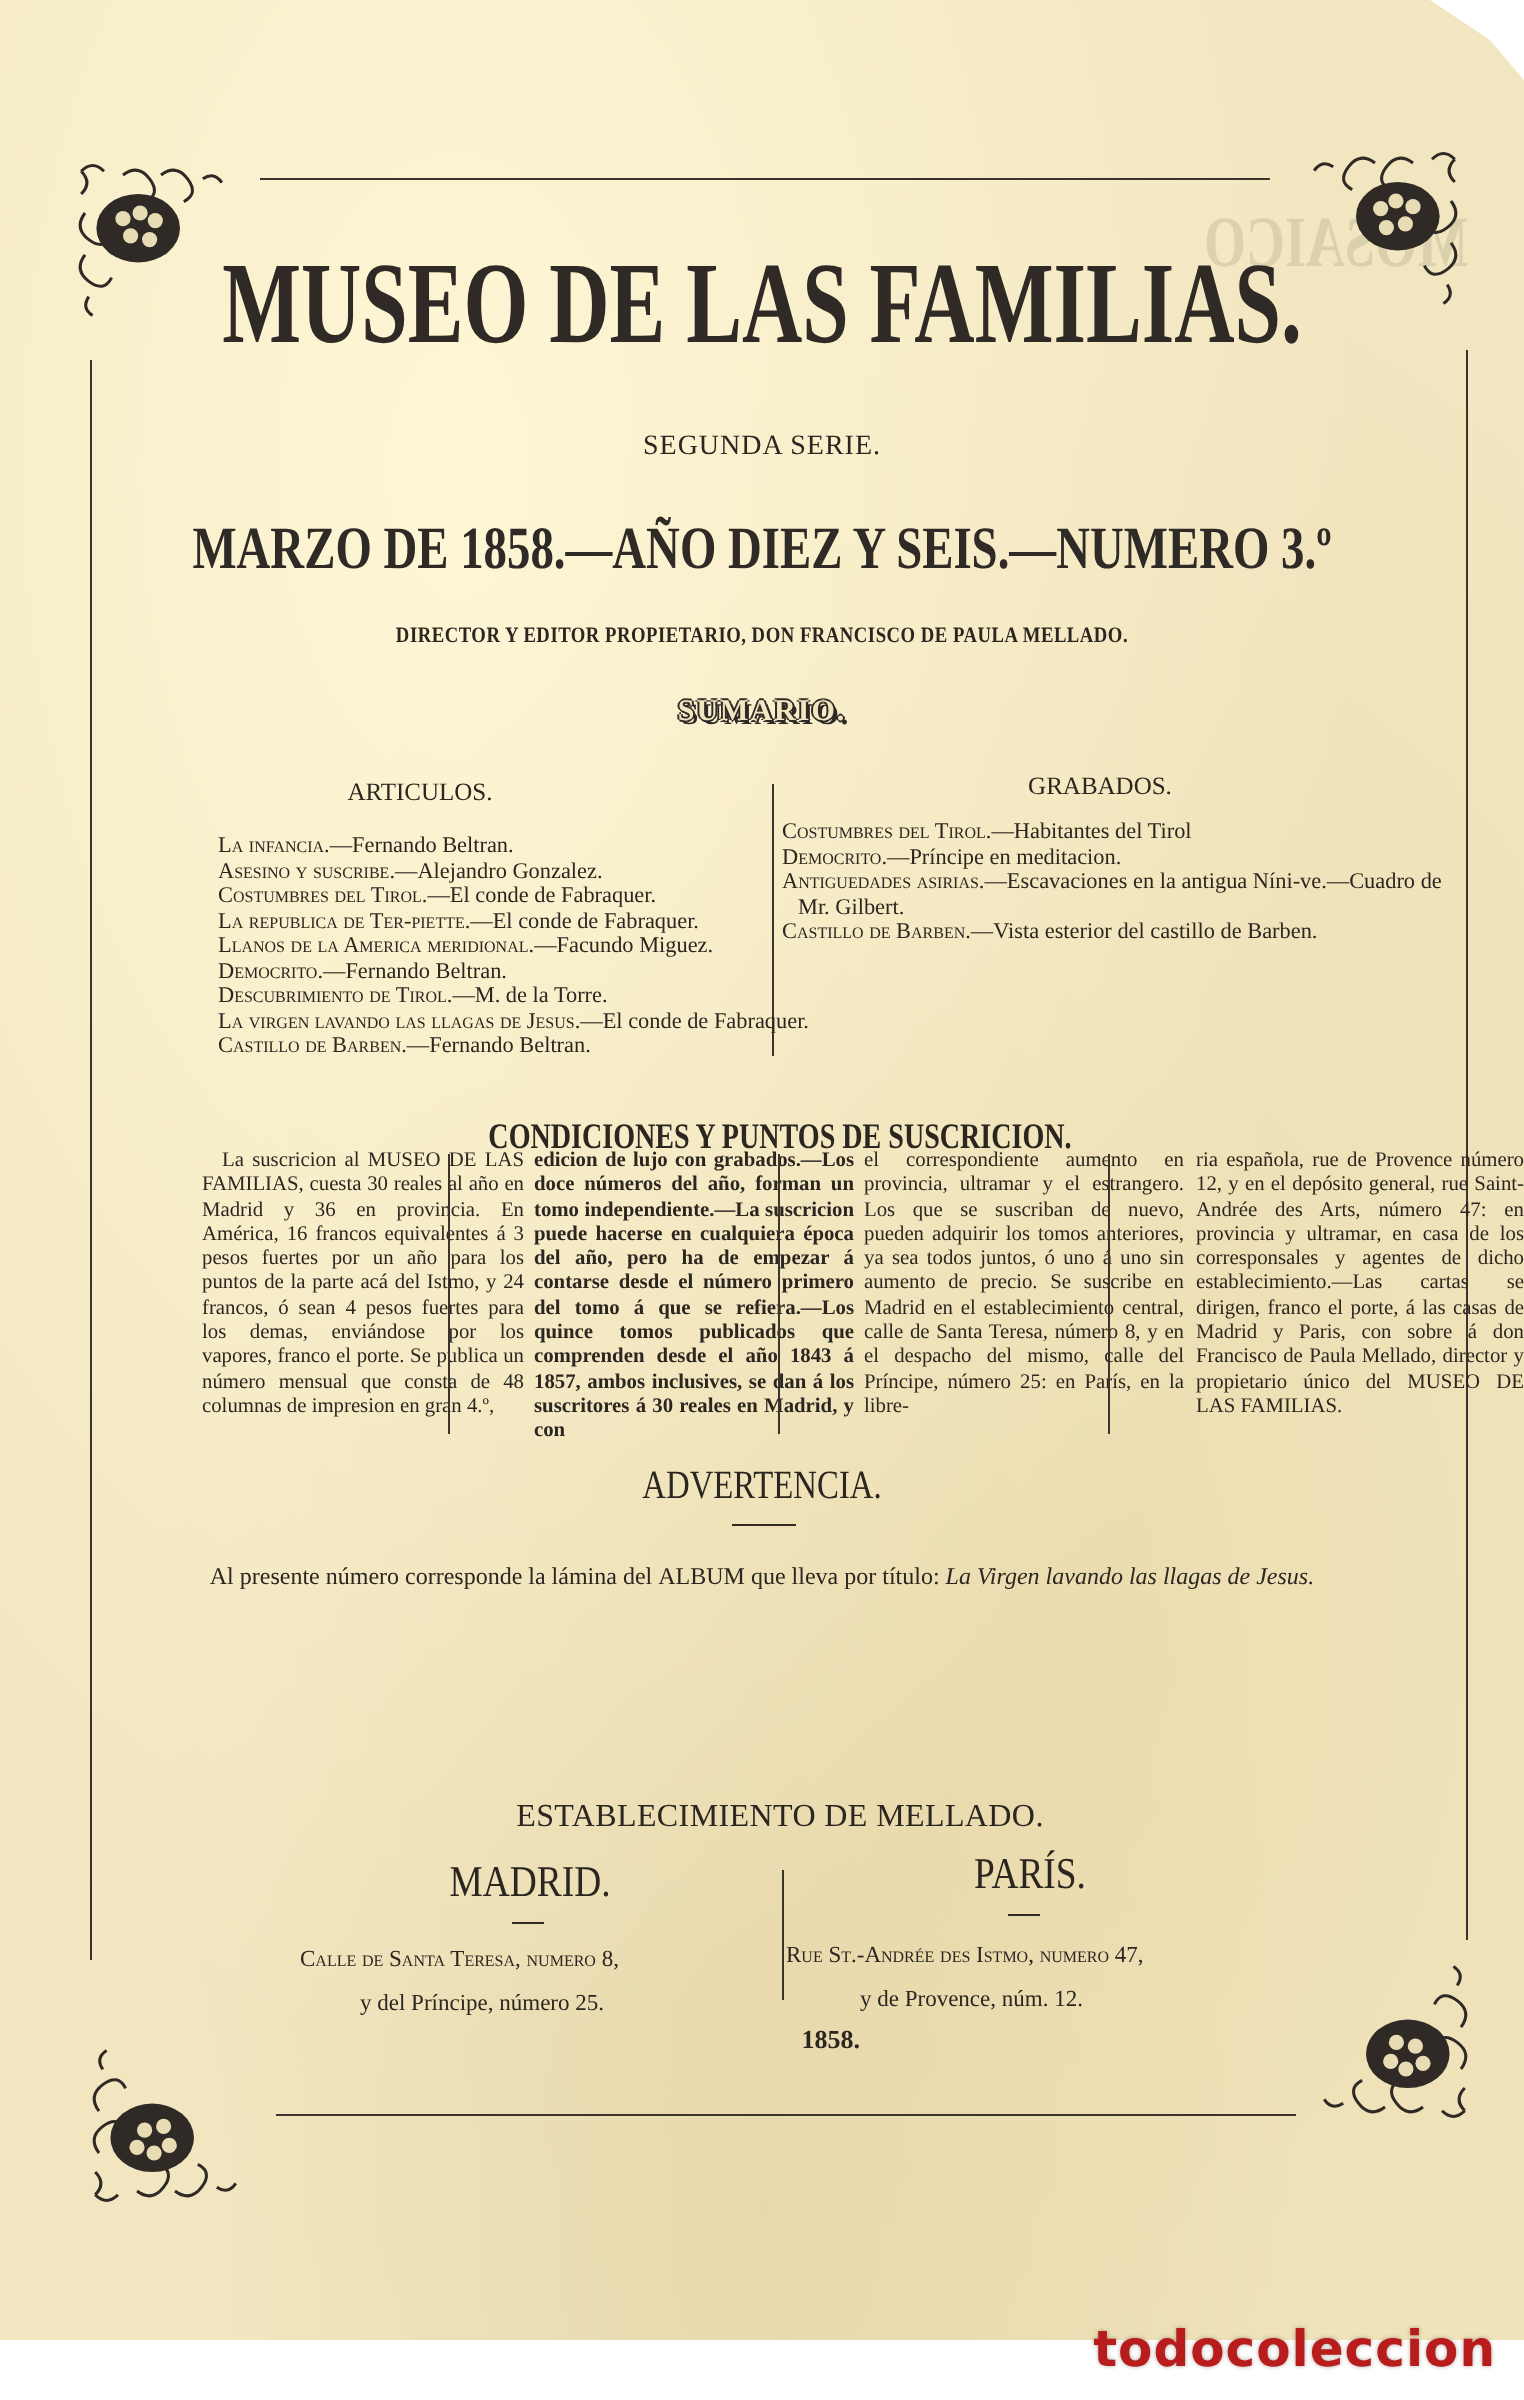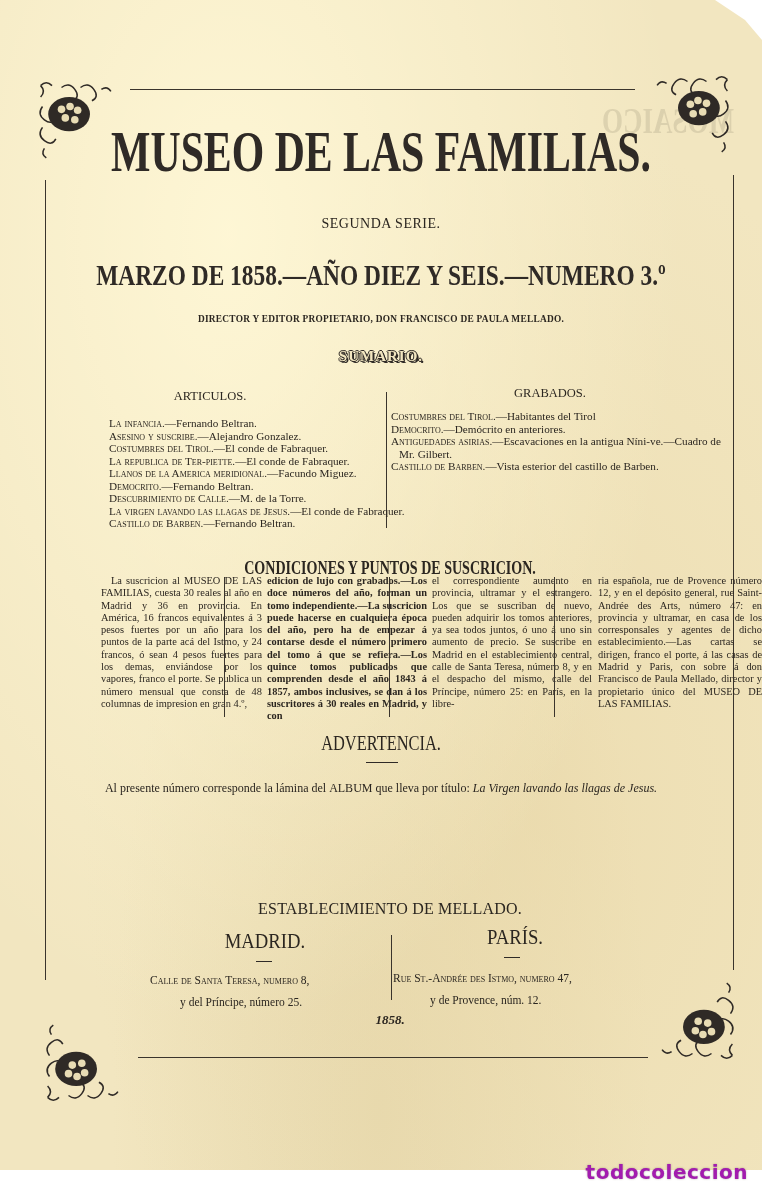--- a/index.html
+++ b/index.html
@@ -83,26 +83,26 @@
   .madrid { left:195px; top:928px; width:140px; }
   .paris { left:455px; top:924px; width:120px; }
   .madrid-rule { left:256px; top:961px; width:16px; }
   .paris-rule { left:504px; top:957px; width:16px; }
   .addr-divider { position:absolute; left:391px; top:935px; width:1px; height:65px; background:#3a342c; }
   .addr { position:absolute; font-size:11.5px; }
   .madrid-addr1 { left:150px; top:974px; width:235px; }
   .madrid-addr2 { left:180px; top:996px; width:200px; }
   .paris-addr1 { left:393px; top:972px; width:248px; }
   .paris-addr2 { left:430px; top:994px; width:180px; }
-  .year { position:absolute; left:350px; top:1012px; width:80px; text-align:center; font-size:13px; font-weight:bold;font-style:italic; }
+  .year { position:absolute; left:350px; top:1012px; width:80px; text-align:right; font-size:13px; font-weight:bold; }
 
   .bleed { position:absolute; left:580px; top:100px; font-size:36px; color:rgba(70,60,50,0.13); font-weight:bold; transform:scaleX(-0.75); }
   .watermark {
     position:absolute; right:14px; top:1160px; font-family:"DejaVu Sans", sans-serif;
-    font-weight:bold; font-size:20px; color:#a21caf; letter-spacing:0.5px;
+    font-weight:bold; font-size:25px; color:#b91c1c; letter-spacing:0.5px;
     text-shadow: 0 0 2px rgba(120,110,90,0.6);
   }
 </style>
 </head>
 <body>
 
 <div class="paper">
 
   <div class="bleed">MOSAICO</div>
 
@@ -207,28 +207,28 @@
   <div class="colhead grabados-head">GRABADOS.</div>
   <div class="sum-divider"></div>
 
   <div class="list articulos-list">
     <div class="item"><span class="sc">La infancia.</span><span>—Fernando Beltran.</span></div>
     <div class="item"><span class="sc">Asesino y suscribe.</span><span>—Alejandro Gonzalez.</span></div>
     <div class="item"><span class="sc">Costumbres del Tirol.</span><span>—El conde de Fabraquer.</span></div>
     <div class="item"><span class="sc">La republica de Ter-piette.</span><span>—El conde de Fabraquer.</span></div>
     <div class="item"><span class="sc">Llanos de la America meridional.</span><span>—Facundo Miguez.</span></div>
     <div class="item"><span class="sc">Democrito.</span><span>—Fernando Beltran.</span></div>
-    <div class="item"><span class="sc">Descubrimiento de Calle.</span><span>—M. de la Torre.</span></div>
+    <div class="item"><span class="sc">Descubrimiento de Tirol.</span><span>—M. de la Torre.</span></div>
     <div class="item"><span class="sc">La virgen lavando las llagas de Jesus.</span><span>—El conde de Fabraquer.</span></div>
     <div class="item"><span class="sc">Castillo de Barben.</span><span>—Fernando Beltran.</span></div>
   </div>
 
   <div class="list grabados-list">
     <div class="item"><span class="sc">Costumbres del Tirol.</span><span>—Habitantes del Tirol</span></div>
-    <div class="item"><span class="sc">Democrito.</span><span>—Demócrito en anteriores.</span></div>
+    <div class="item"><span class="sc">Democrito.</span><span>—Príncipe en meditacion.</span></div>
     <div class="item"><span class="sc">Antiguedades asirias.</span><span>—Escavaciones en la antigua Níni-ve.—Cuadro de Mr. Gilbert.</span></div>
     <div class="item"><span class="sc">Castillo de Barben.</span><span>—Vista esterior del castillo de Barben.</span></div>
   </div>
 
   <div class="cond-title">CONDICIONES Y PUNTOS DE SUSCRICION.</div>
   <div class="cond-cols" style="top:575px;">
     <div class="ccol ccol1">
         <p class="indent">La suscricion al MUSEO DE LAS FAMILIAS, cuesta 30 reales al año en Madrid y 36 en provincia. En América, 16 francos equivalentes á 3 pesos fuertes por un año para los puntos de la parte acá del Istmo, y 24 francos, ó sean 4 pesos fuertes para los demas, enviándose por los vapores, franco el porte. Se publica un número mensual que consta de 48 columnas de impresion en gran 4.º,</p>
       </div>
     <div class="csep csep1"></div>

